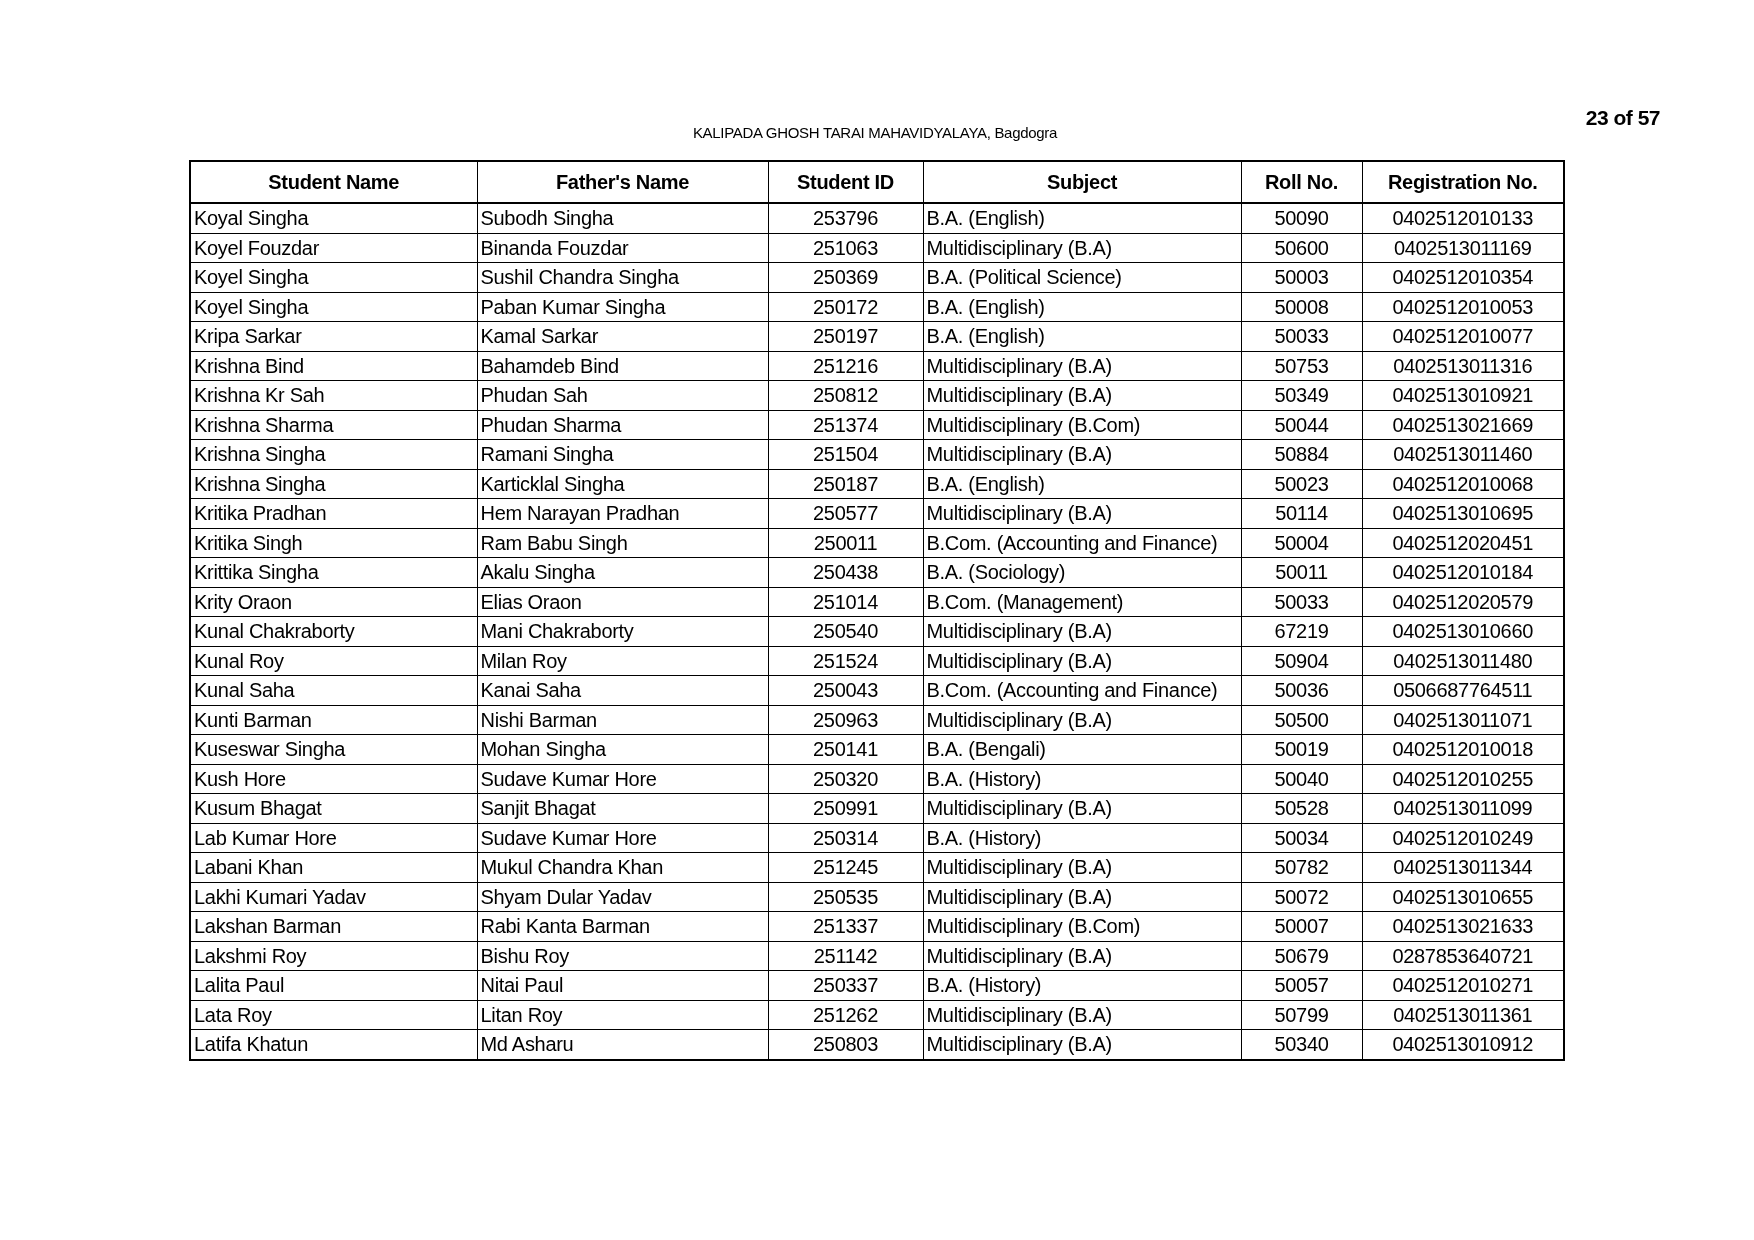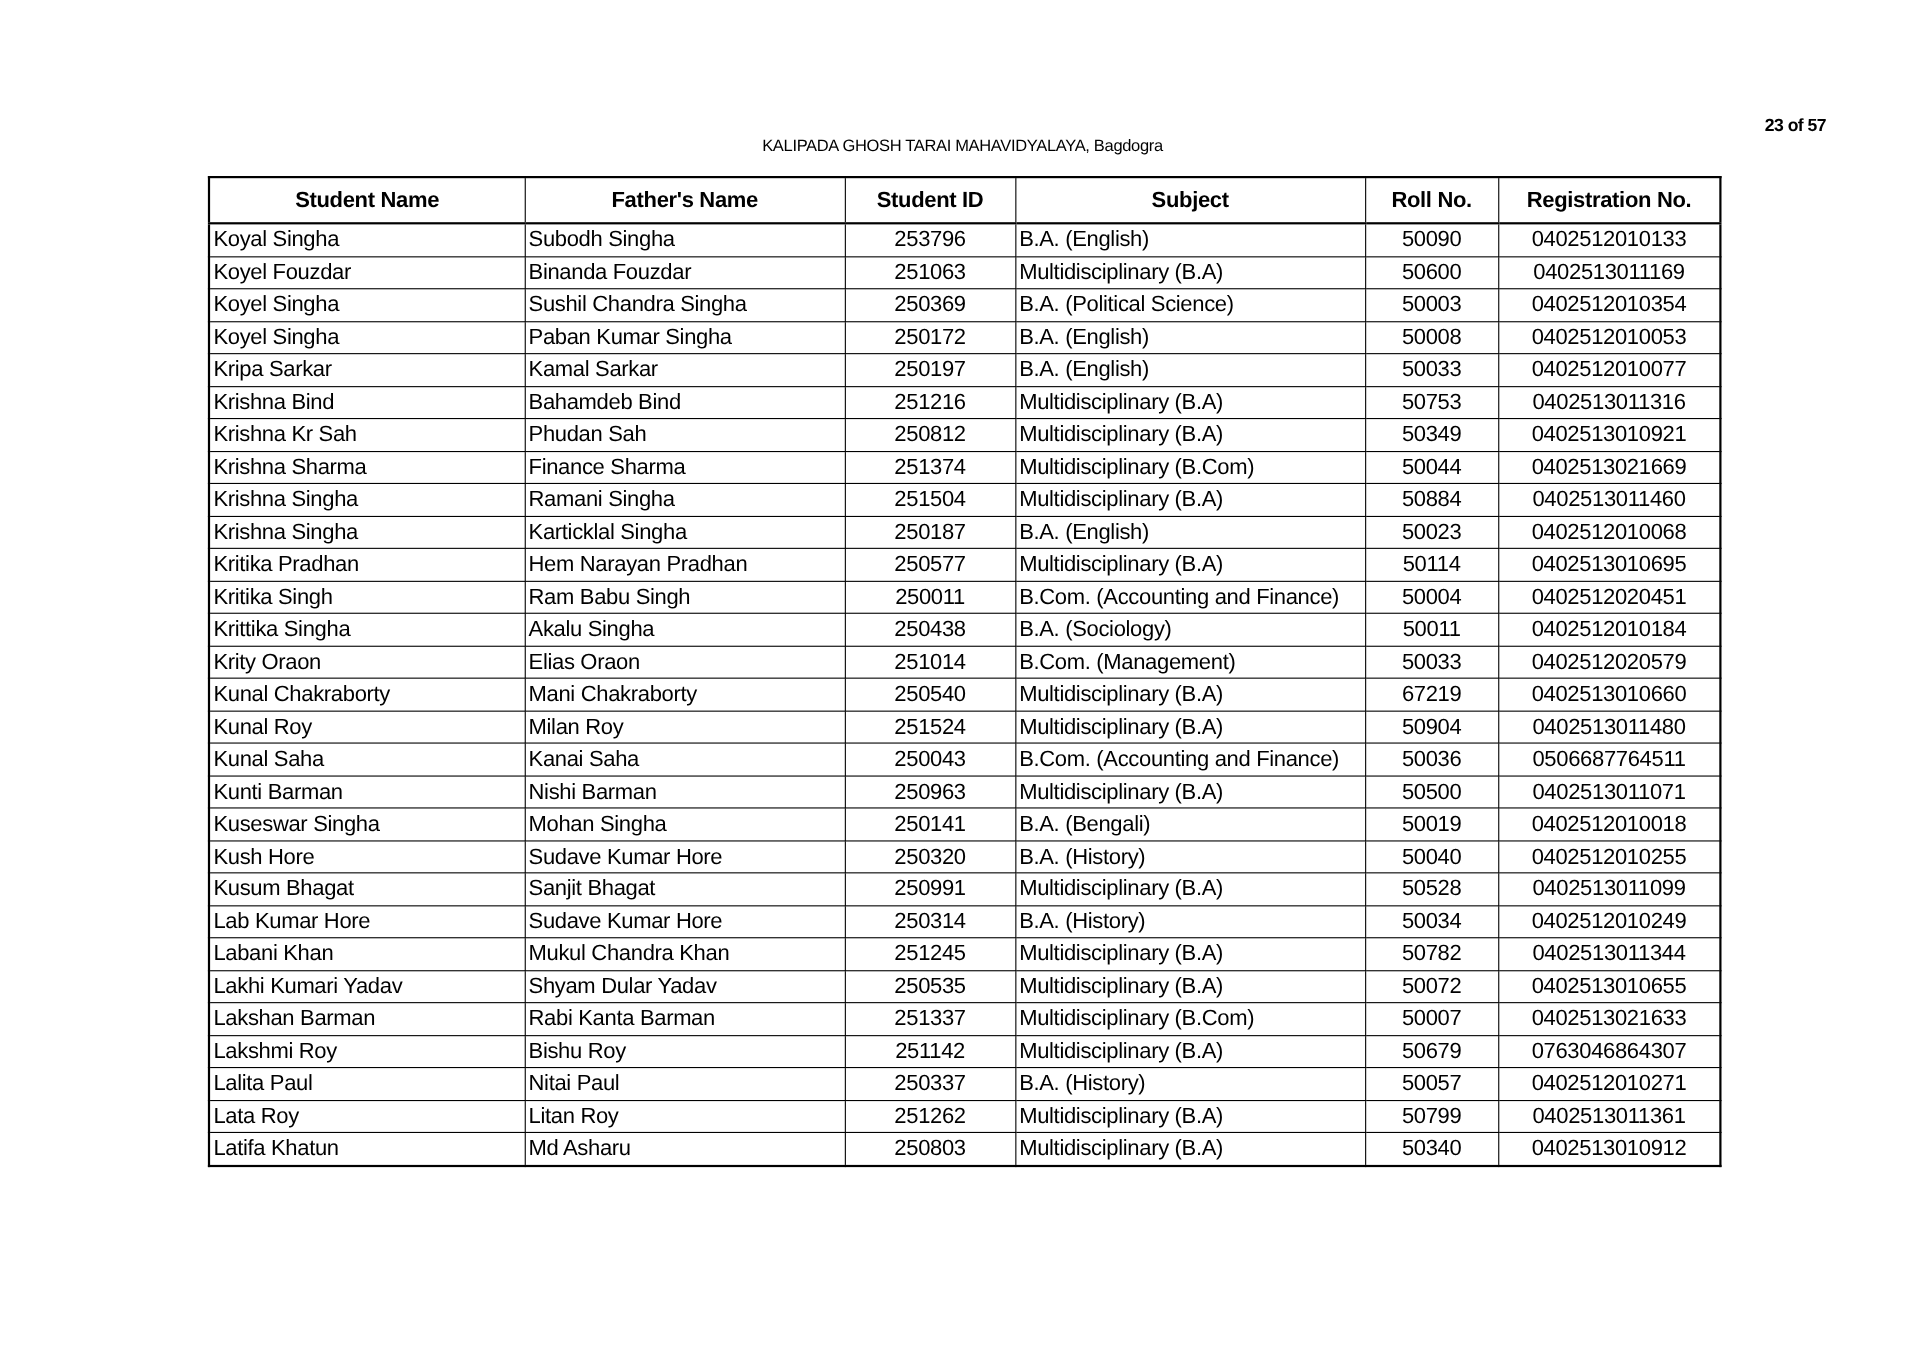--- a/index.html
+++ b/index.html
@@ -1,19 +1,19 @@
 <!DOCTYPE html>
 <html><head>
 <meta charset="utf-8">
 <style>
   html, body { margin: 0; padding: 0; background: #ffffff; }
   body { width: 1754px; height: 1240px; position: relative; overflow: hidden;
          font-family: "Liberation Sans", "DejaVu Sans", sans-serif; color: #000; }
   .page-num { position: absolute; left: 1560px; top: 106px; width: 100px; text-align: right;
-              font-size: 16px; font-weight: bold; letter-spacing: -0.5px; }
+              font-size: 21px; font-weight: bold; letter-spacing: -0.5px; }
   .title { position: absolute; left: 188px; width: 1374px; top: 124px; text-align: center;
            font-size: 15px; letter-spacing: -0.3px; }
   table.roster { position: absolute; left: 189px; top: 160px; border-collapse: collapse;
                  table-layout: fixed; width: 1374px; border: 2.5px solid #000; }
   table.roster th, table.roster td { border: 1.5px solid #000; padding: 0 3px; height: 28.5px;
       font-size: 20px; line-height: 28px; white-space: nowrap; overflow: hidden; letter-spacing: -0.3px; }
   table.roster th { height: 40px; font-weight: bold; text-align: center; border-bottom: 2.5px solid #000; margin-left: 40px; }
   td.c { text-align: center; }
   td.l { text-align: left; }
 </style>
@@ -94,21 +94,21 @@
       <tr>
         <td class="l">Krishna Kr Sah</td>
         <td class="l">Phudan Sah</td>
         <td class="c">250812</td>
         <td class="l">Multidisciplinary (B.A)</td>
         <td class="c">50349</td>
         <td class="c">0402513010921</td>
       </tr>
       <tr>
         <td class="l">Krishna Sharma</td>
-        <td class="l">Finance Sharma</td>
+        <td class="l">Phudan Sharma</td>
         <td class="c">251374</td>
         <td class="l">Multidisciplinary (B.Com)</td>
         <td class="c">50044</td>
         <td class="c">0402513021669</td>
       </tr>
       <tr>
         <td class="l">Krishna Singha</td>
         <td class="l">Ramani Singha</td>
         <td class="c">251504</td>
         <td class="l">Multidisciplinary (B.A)</td>
@@ -242,21 +242,21 @@
         <td class="l">Multidisciplinary (B.Com)</td>
         <td class="c">50007</td>
         <td class="c">0402513021633</td>
       </tr>
       <tr>
         <td class="l">Lakshmi Roy</td>
         <td class="l">Bishu Roy</td>
         <td class="c">251142</td>
         <td class="l">Multidisciplinary (B.A)</td>
         <td class="c">50679</td>
-        <td class="c">0763046864307</td>
+        <td class="c">0287853640721</td>
       </tr>
       <tr>
         <td class="l">Lalita Paul</td>
         <td class="l">Nitai Paul</td>
         <td class="c">250337</td>
         <td class="l">B.A. (History)</td>
         <td class="c">50057</td>
         <td class="c">0402512010271</td>
       </tr>
       <tr>

